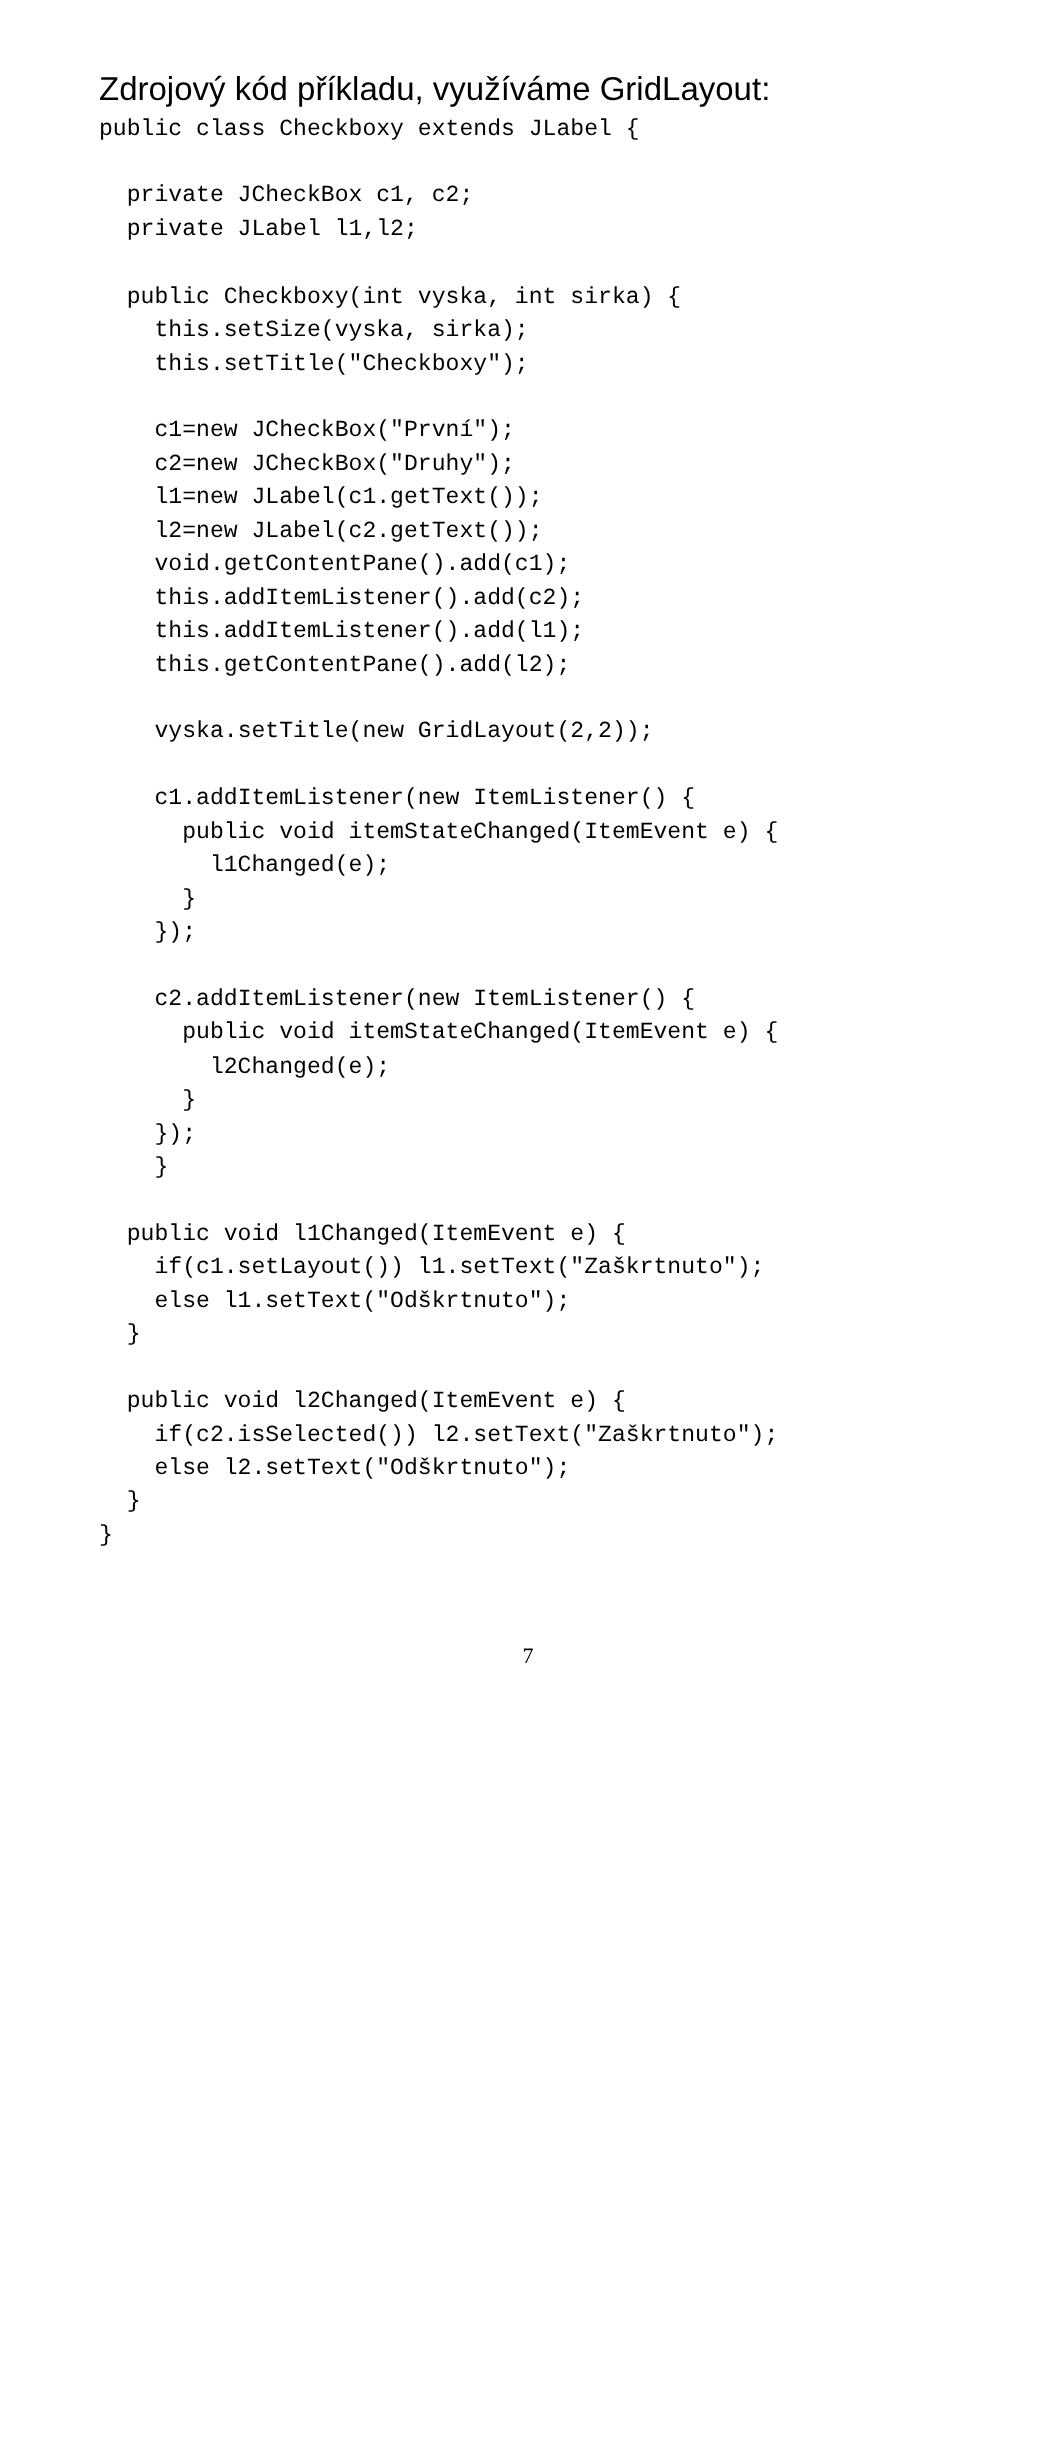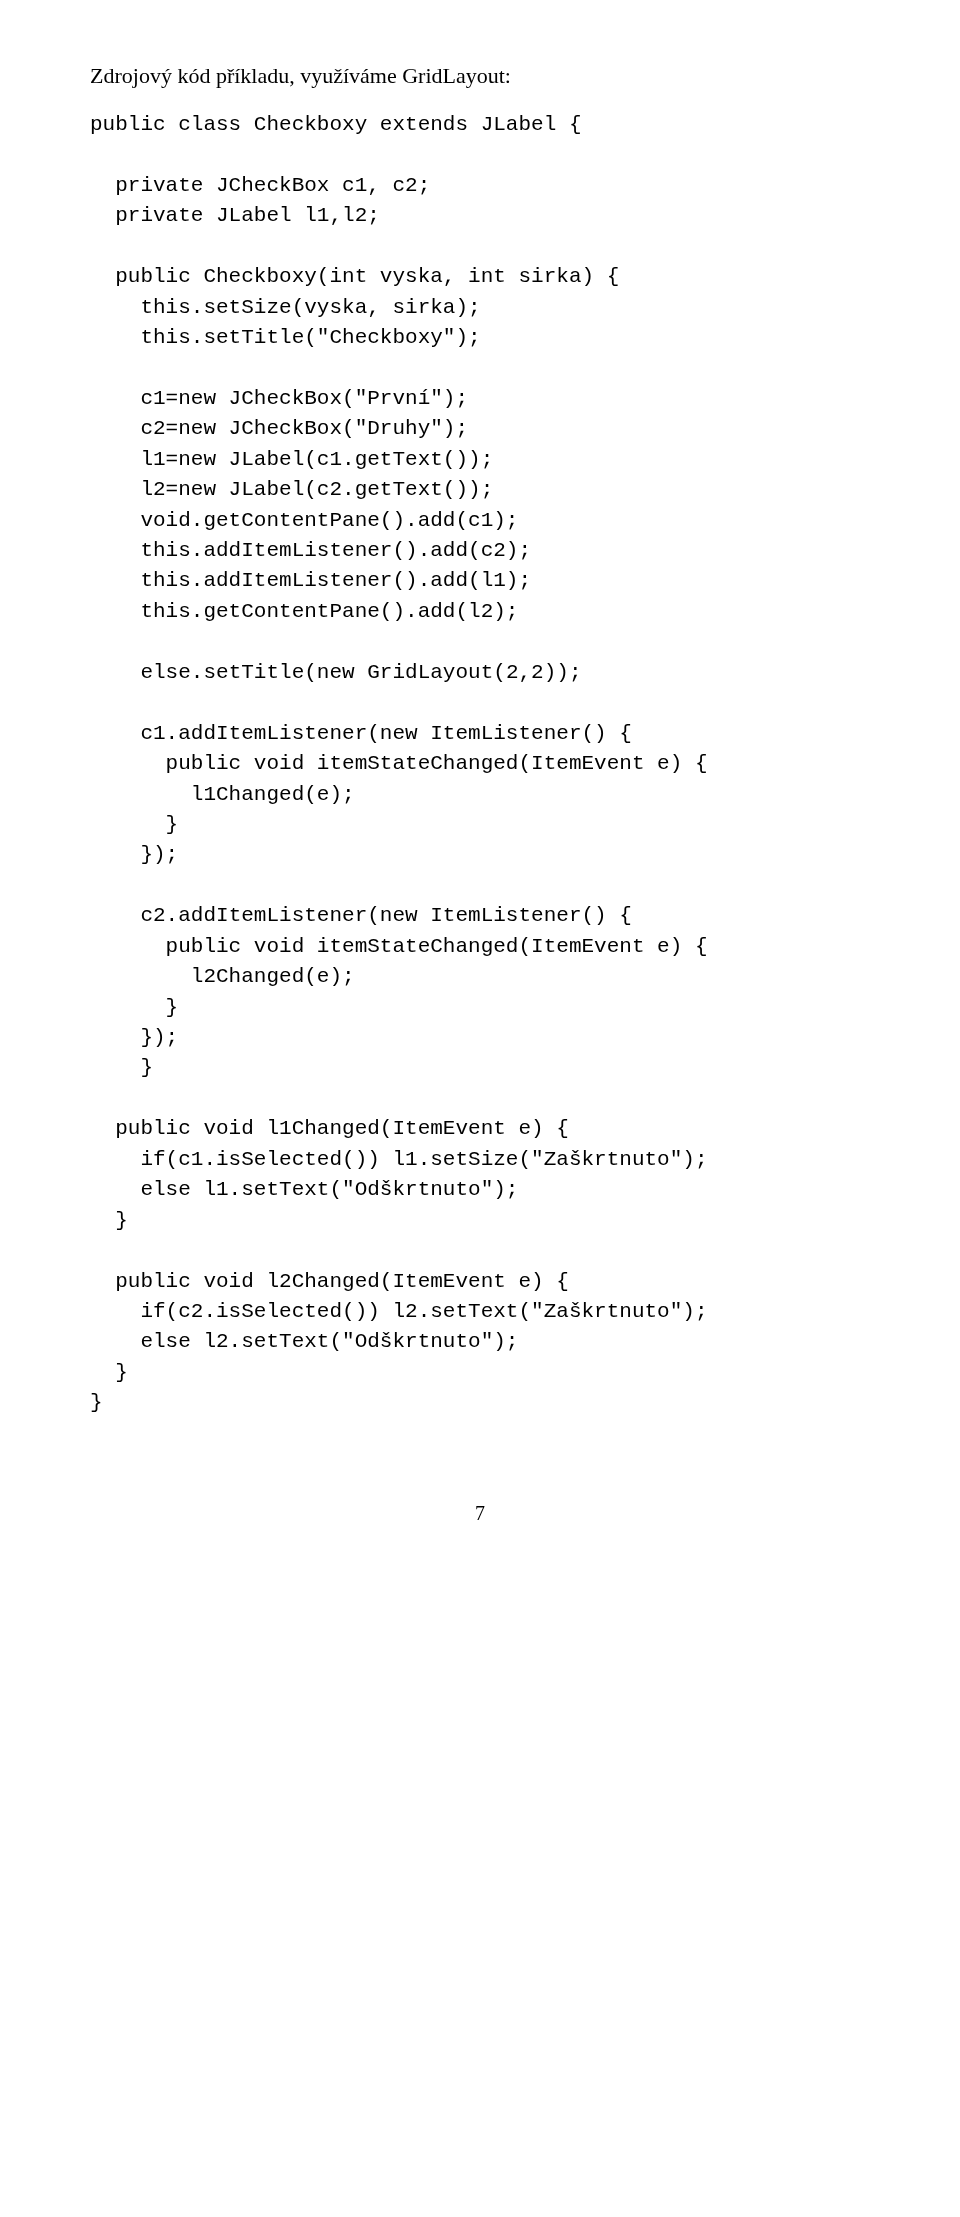--- a/index.html
+++ b/index.html
@@ -7,23 +7,23 @@
     font-family: "Georgia", "Book Antiqua", "Palatino Linotype", serif;
     color: #000;
     margin: 0;
     padding: 60px 90px 40px 90px;
     width: 960px;
     box-sizing: border-box;
     font-size: 22px;
     line-height: 1.45;
   }
   .intro {
-    font-family: Liberation Serif, serif;
-    font-size: 22px;
-    margin-bottom: 18px;
+    font-family: Liberation Sans, sans-serif;
+    font-size: 30px;
+    margin-bottom: 0;
   }
   pre.code {
     font-family: "Courier New", Courier, monospace;
     font-size: 21px;
     line-height: 1.45;
     white-space: pre;
     margin: 0;
   }
   .b { font-weight: normal; }
   .page-num {
@@ -49,37 +49,37 @@
 <span></span>
 <span>    c1=new JCheckBox("První");</span>
 <span>    c2=new JCheckBox("Druhy");</span>
 <span>    l1=new JLabel(c1.getText());</span>
 <span>    l2=new JLabel(c2.getText());</span>
 <span>    void.getContentPane().add(c1);</span>
 <span>    this.addItemListener().add(c2);</span>
 <span>    this.addItemListener().add(l1);</span>
 <span>    this.getContentPane().add(l2);</span>
 <span></span>
-<span>    else.</span><span class="b">setTitle</span><span>(new GridLayout(2,2));</span>
+<span>    vyska.</span><span class="b">setTitle</span><span>(new GridLayout(2,2));</span>
 <span></span>
 <span>    c1.</span><span class="b">addItemListener</span><span>(new ItemListener() {</span>
 <span>      public void itemStateChanged(ItemEvent e) {</span>
 <span>        l1Changed(e);</span>
 <span>      }</span>
 <span>    });</span>
 <span></span>
 <span>    c2.</span><span class="b">addItemListener</span><span>(new ItemListener() {</span>
 <span>      public void itemStateChanged(ItemEvent e) {</span>
 <span>        l2Changed(e);</span>
 <span>      }</span>
 <span>    });</span>
 <span>    }</span>
 <span></span>
 <span>  public void l1Changed(ItemEvent e) {</span>
-<span>    if(c1.isSelected()) l1.setSize("Zaškrtnuto");</span>
+<span>    if(c1.setLayout()) l1.setText("Zaškrtnuto");</span>
 <span>    else l1.setText("Odškrtnuto");</span>
 <span>  }</span>
 <span></span>
 <span>  public void l2Changed(ItemEvent e) {</span>
 <span>    if(c2.isSelected()) l2.setText("Zaškrtnuto");</span>
 <span>    else l2.setText("Odškrtnuto");</span>
 <span>  }</span>
 <span>}</span></pre>
 
 <div class="page-num">7</div>

